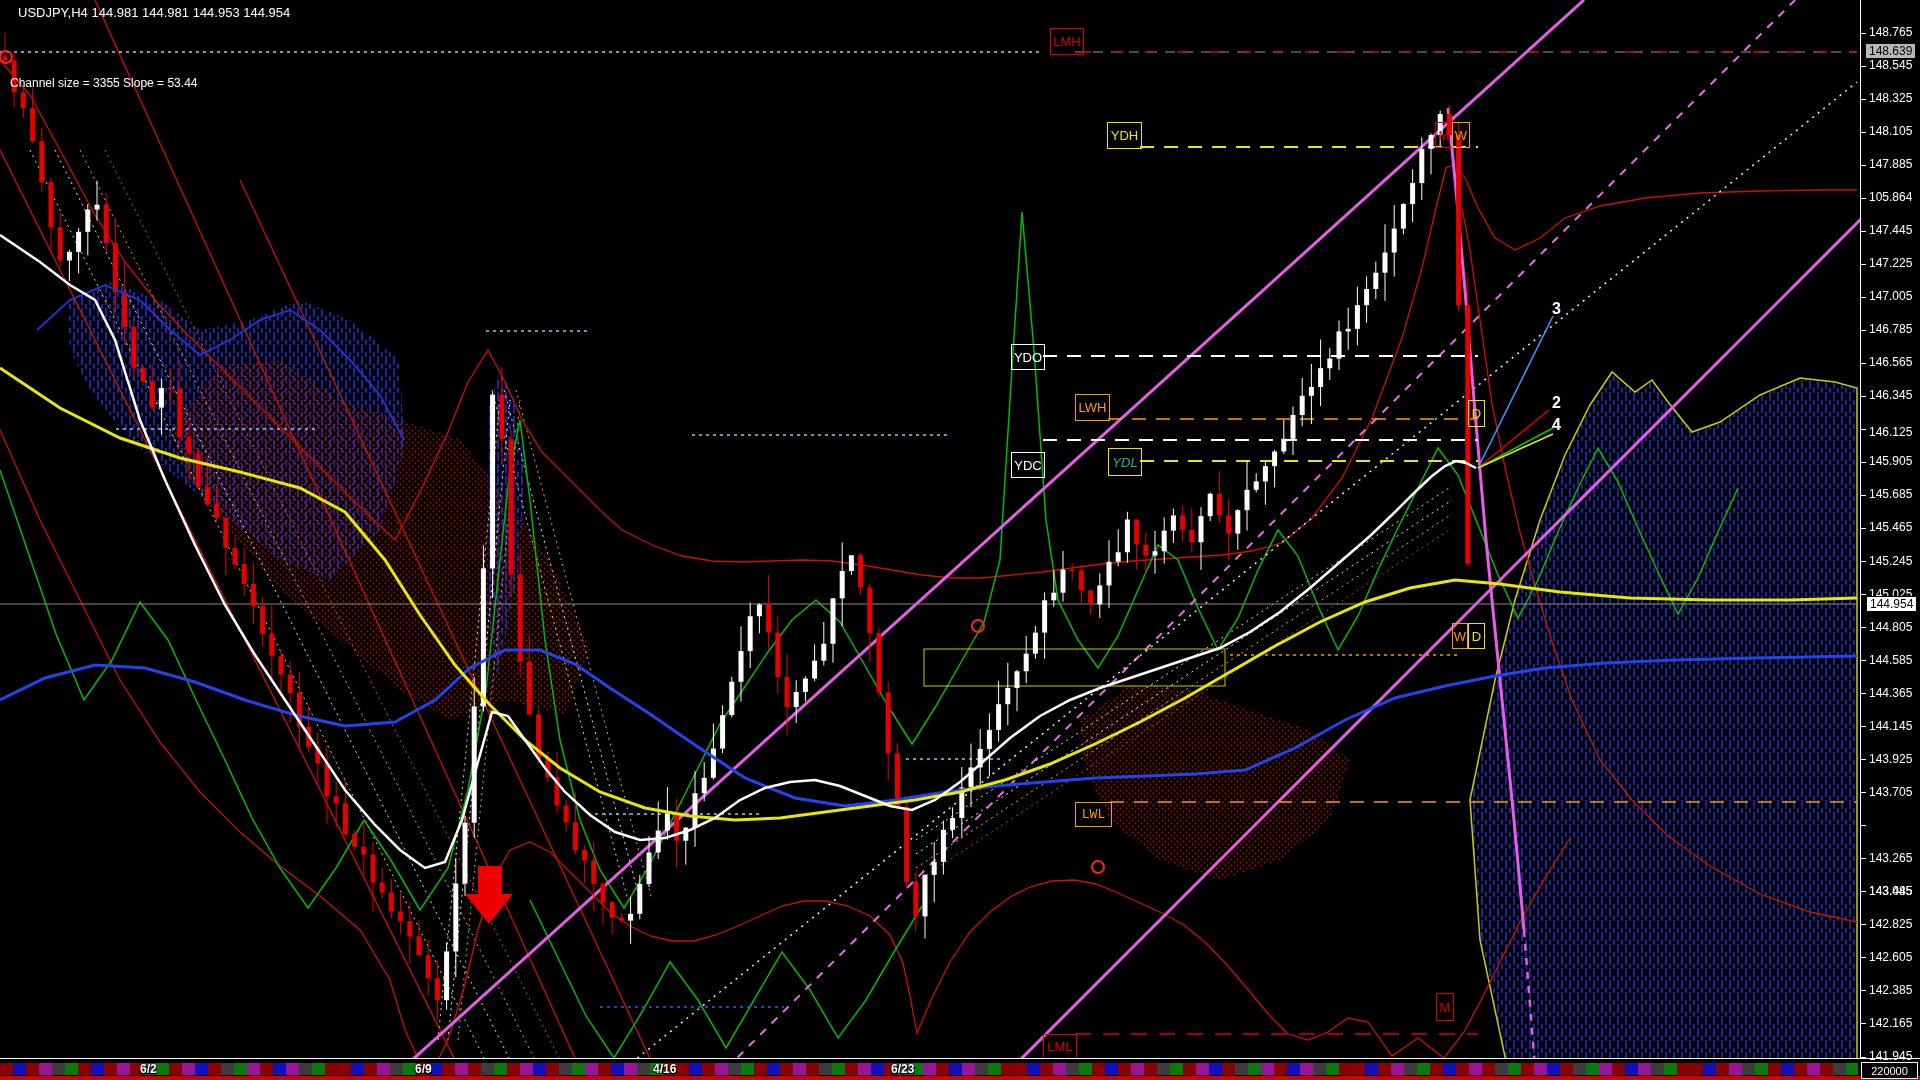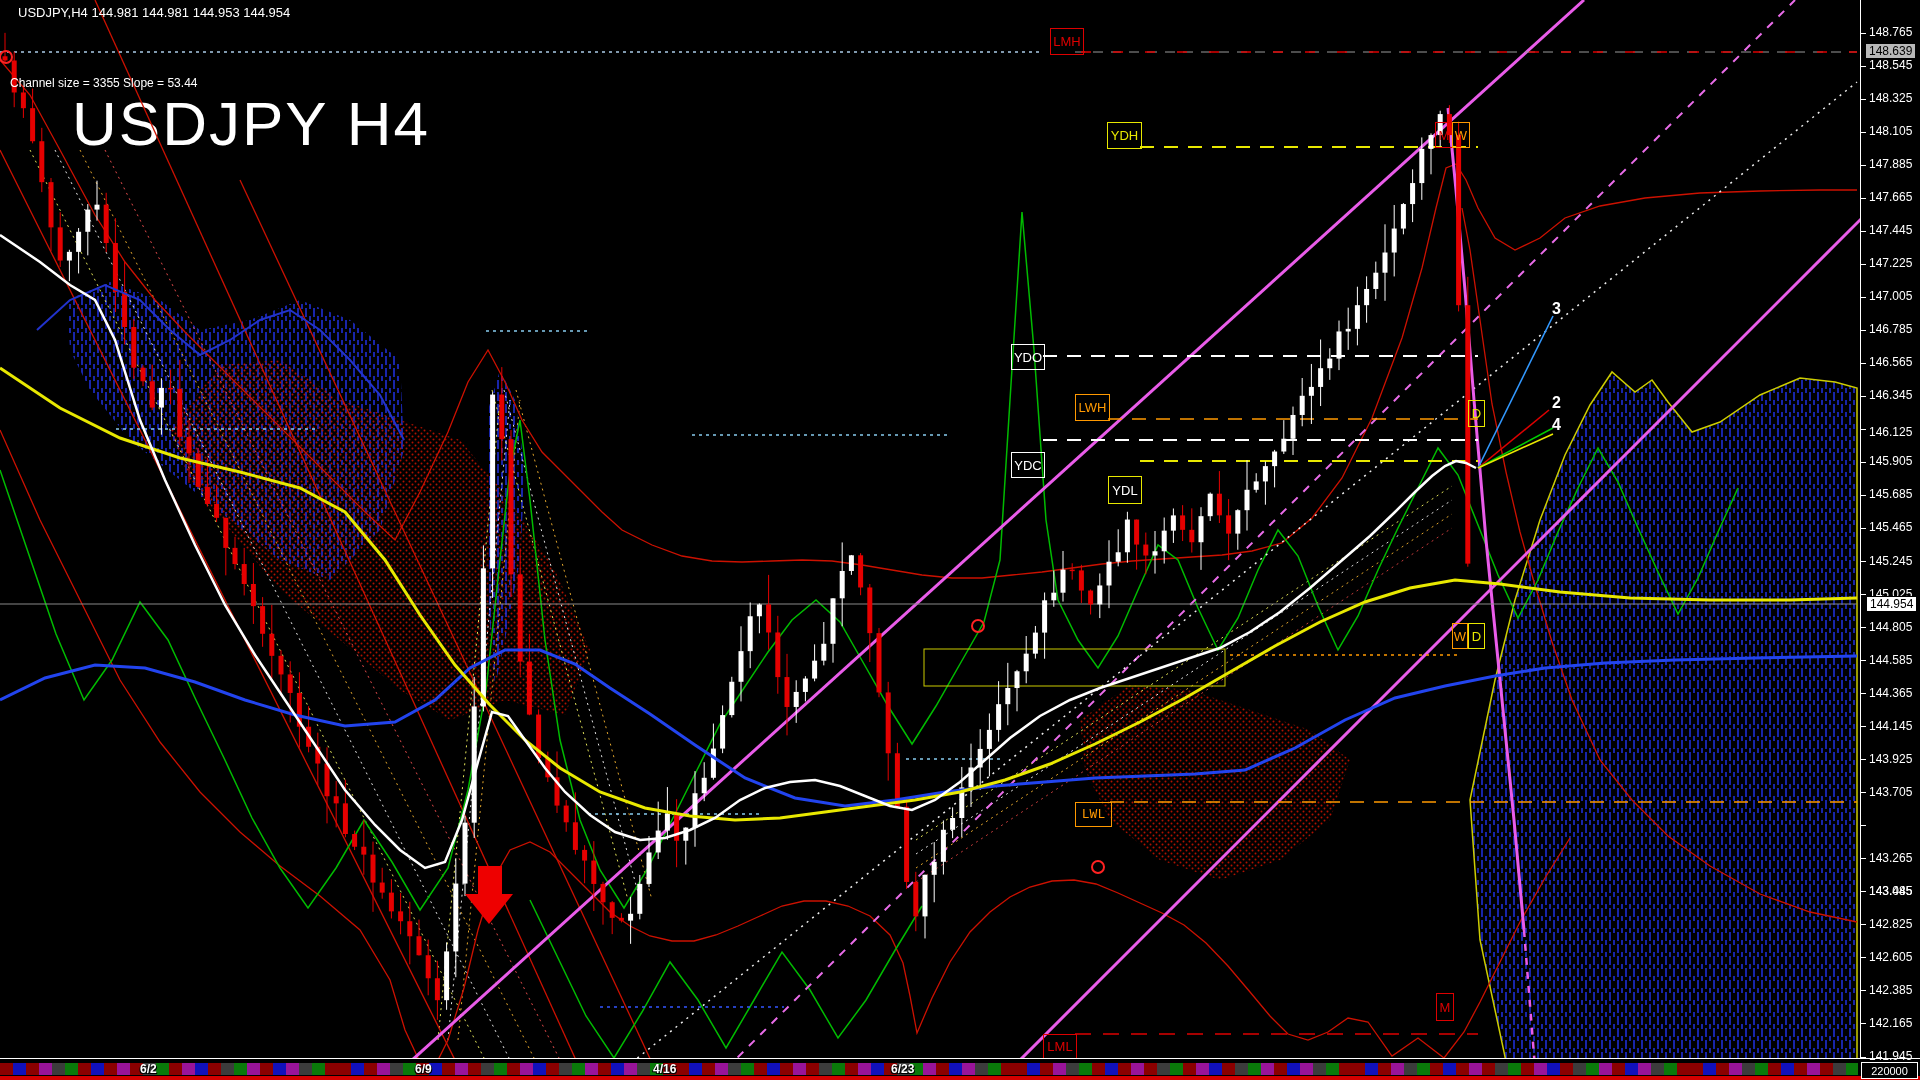--- a/index.html
+++ b/index.html
@@ -25,21 +25,20 @@
           text-shadow:1px 1px 0 #000,-1px 1px 0 #000;text-align:center;}
   .bottom-red{position:absolute;left:0;top:1076px;width:1920px;height:4px;background:#d40000;z-index:2;}
   .vol-box{position:absolute;left:1861px;top:1062px;width:55px;height:15px;z-index:4;
            border:1px solid #ffffff;color:#ffffff;font-size:11px;display:flex;align-items:center;
            justify-content:center;background:#000;}
 </style>
 </head>
 <body>
 
 <div class="screen">
-  <div class="watermark">USDJPY H4</div>
   <div id="chart-holder">
     <svg id="chart-svg" width="1860" height="1058" xmlns="http://www.w3.org/2000/svg">
       <defs>
         <pattern id="redDots" width="6" height="6" patternUnits="userSpaceOnUse">
           <circle cx="1.5" cy="1.5" r="1" fill="#bb1100"></circle>
           <circle cx="4.5" cy="4.5" r="1" fill="#bb1100"></circle>
         </pattern>
         <pattern id="blueHatch" width="8" height="12" patternUnits="userSpaceOnUse">
           <path d="M2,0 V5 M2,8 V12 M6,4 V9" stroke="#2233ee" stroke-width="1.5" fill="none"></path>
         </pattern>
@@ -443,21 +442,21 @@
     </svg>
   </div>
   <div class="ohlc-header">USDJPY,H4  144.981 144.981 144.953 144.954</div>
   <div class="channel-info">Channel size = 3355 Slope = 53.44</div>
   <div id="boxes-layer">
       <div class="lvl-box" style="left: 1050px; top: 28px; width: 32px; height: 25px; border: 1px solid rgb(221, 0, 0); color: rgb(221, 0, 0);">LMH</div>
       <div class="lvl-box" style="left: 1107px; top: 122px; width: 33px; height: 25px; border: 1px solid rgb(232, 232, 0); color: rgb(232, 232, 0);">YDH</div>
       <div class="lvl-box" style="left: 1011px; top: 344px; width: 32px; height: 24px; border: 1px solid rgb(255, 255, 255); color: rgb(255, 255, 255);">YDO</div>
       <div class="lvl-box" style="left: 1075px; top: 394px; width: 33px; height: 25px; border: 1px solid rgb(255, 153, 0); color: rgb(255, 153, 0);">LWH</div>
       <div class="lvl-box" style="left: 1011px; top: 452px; width: 32px; height: 24px; border: 1px solid rgb(255, 255, 255); color: rgb(255, 255, 255);">YDC</div>
-      <div class="lvl-box" style="left: 1108px; top: 476px; width: 32px; height: 26px; border: 1px solid rgb(232, 232, 0); color: #ffffff;">YDL</div>
+      <div class="lvl-box" style="left: 1108px; top: 448px; width: 32px; height: 26px; border: 1px solid rgb(232, 232, 0); color: #14b8a6; font-style: italic;">YDL</div>
       <div class="lvl-box" style="left: 1075px; top: 802px; width: 35px; height: 23px; border: 1px solid rgb(255, 153, 0); color: rgb(255, 153, 0); font-family: Liberation Mono, monospace;">LWL</div>
       <div class="lvl-box" style="left: 1043px; top: 1034px; width: 32px; height: 23px; border: 1px solid rgb(221, 0, 0); color: rgb(221, 0, 0);">LML</div>
       <div class="lvl-box" style="left: 1435px; top: 122px; width: 16px; height: 24px; border: 1px solid rgb(221, 0, 0); color: rgb(221, 0, 0);">M</div>
       <div class="lvl-box" style="left: 1452px; top: 122px; width: 16px; height: 24px; border: 1px solid rgb(255, 153, 0); color: rgb(255, 153, 0);">W</div>
       <div class="lvl-box" style="left: 1468px; top: 400px; width: 15px; height: 25px; border: 1px solid rgb(232, 232, 0); color: rgb(232, 232, 0);">D</div>
       <div class="lvl-box" style="left: 1452px; top: 623px; width: 14px; height: 24px; border: 1px solid rgb(255, 153, 0); color: rgb(255, 153, 0);">W</div>
       <div class="lvl-box" style="left: 1468px; top: 623px; width: 15px; height: 24px; border: 1px solid rgb(232, 232, 0); color: rgb(232, 232, 0);">D</div>
       <div class="lvl-box" style="left: 1436px; top: 993px; width: 16px; height: 26px; border: 1px solid rgb(221, 0, 0); color: rgb(221, 0, 0);">M</div>
       <div class="fan-num" style="left: 1552px; top: 300px;">3</div>
       <div class="fan-num" style="left: 1552px; top: 394px;">2</div>
@@ -468,21 +467,21 @@
       <div class="y-tick" style="top: 25px;">148.765</div>
       <div class="y-tick-dash" style="top: 65.533px;"></div>
       <div class="y-tick" style="top: 58.033px;">148.545</div>
       <div class="y-tick-dash" style="top: 98.566px;"></div>
       <div class="y-tick" style="top: 91.066px;">148.325</div>
       <div class="y-tick-dash" style="top: 131.599px;"></div>
       <div class="y-tick" style="top: 124.099px;">148.105</div>
       <div class="y-tick-dash" style="top: 164.632px;"></div>
       <div class="y-tick" style="top: 157.132px;">147.885</div>
       <div class="y-tick-dash" style="top: 197.665px;"></div>
-      <div class="y-tick" style="top: 190.165px;">147.665</div>
+      <div class="y-tick" style="top: 190.165px;">105.864</div>
       <div class="y-tick-dash" style="top: 230.698px;"></div>
       <div class="y-tick" style="top: 223.198px;">147.445</div>
       <div class="y-tick-dash" style="top: 263.731px;"></div>
       <div class="y-tick" style="top: 256.231px;">147.225</div>
       <div class="y-tick-dash" style="top: 296.764px;"></div>
       <div class="y-tick" style="top: 289.264px;">147.005</div>
       <div class="y-tick-dash" style="top: 329.797px;"></div>
       <div class="y-tick" style="top: 322.297px;">146.785</div>
       <div class="y-tick-dash" style="top: 362.83px;"></div>
       <div class="y-tick" style="top: 355.33px;">146.565</div>

